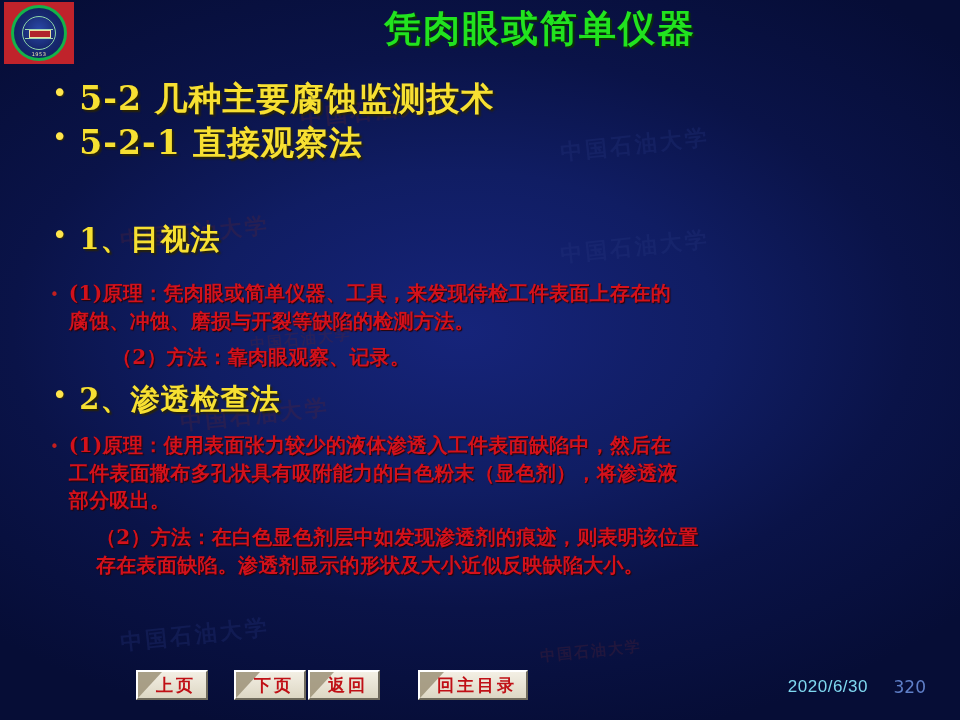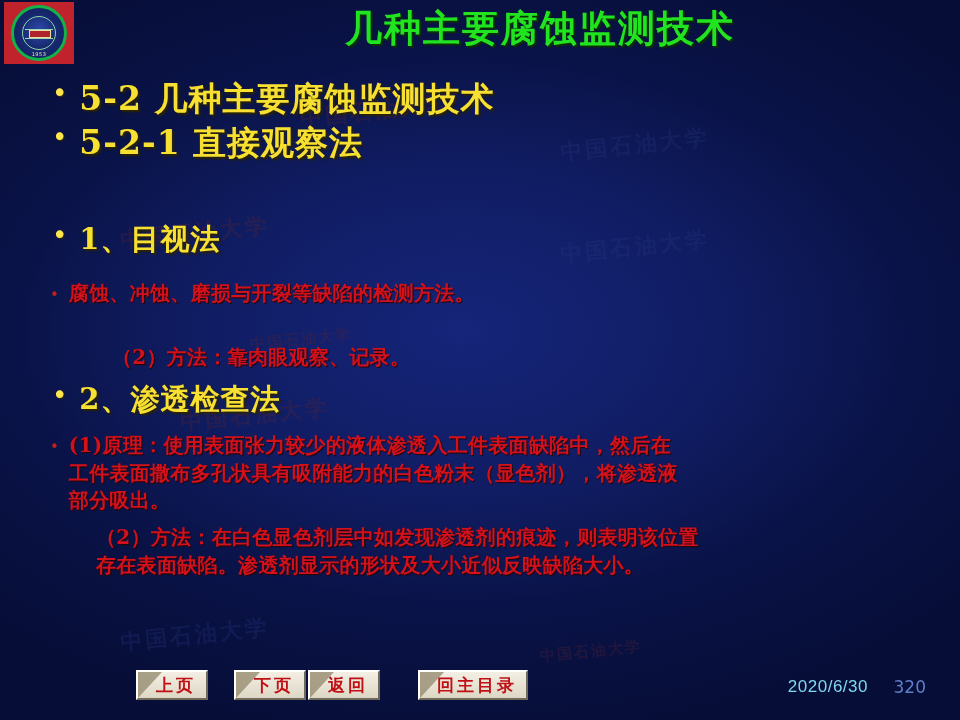--- a/index.html
+++ b/index.html
@@ -278,21 +278,21 @@
 
     <div class="logo-box">
       <div class="logo-ring">
         <div class="logo-inner">
           <div class="logo-badge"></div>
         </div>
         <div class="logo-year">1953</div>
       </div>
     </div>
 
-    <div class="slide-title">几种主要腐蚀监测技术</div>
+    <div class="slide-title">凭肉眼或简单仪器</div>
   </div>
 
   <div class="content">
 
     <div class="row" id="r-52">
       <span class="bullet-dot">•</span>
       <span class="txt-yellow-lg">5-2 几种主要腐蚀监测技术</span>
     </div>
 
     <div class="row" id="r-521">
@@ -301,20 +301,21 @@
     </div>
 
     <div class="row" id="r-mushi">
       <span class="bullet-dot">•</span>
       <span class="txt-yellow-md">1、目视法</span>
     </div>
 
     <div class="row" id="r-p1">
       <span class="bullet-dot small">•</span>
       <div class="txt-red">
+        <div>(1)原理：凭肉眼或简单仪器、工具，来发现待检工件表面上存在的</div>
         <div>腐蚀、冲蚀、磨损与开裂等缺陷的检测方法。</div>
       </div>
     </div>
 
     <div class="row" id="r-p2">
       <div class="txt-red">（2）方法：靠肉眼观察、记录。</div>
     </div>
 
     <div class="row" id="r-shentou">
       <span class="bullet-dot">•</span>

